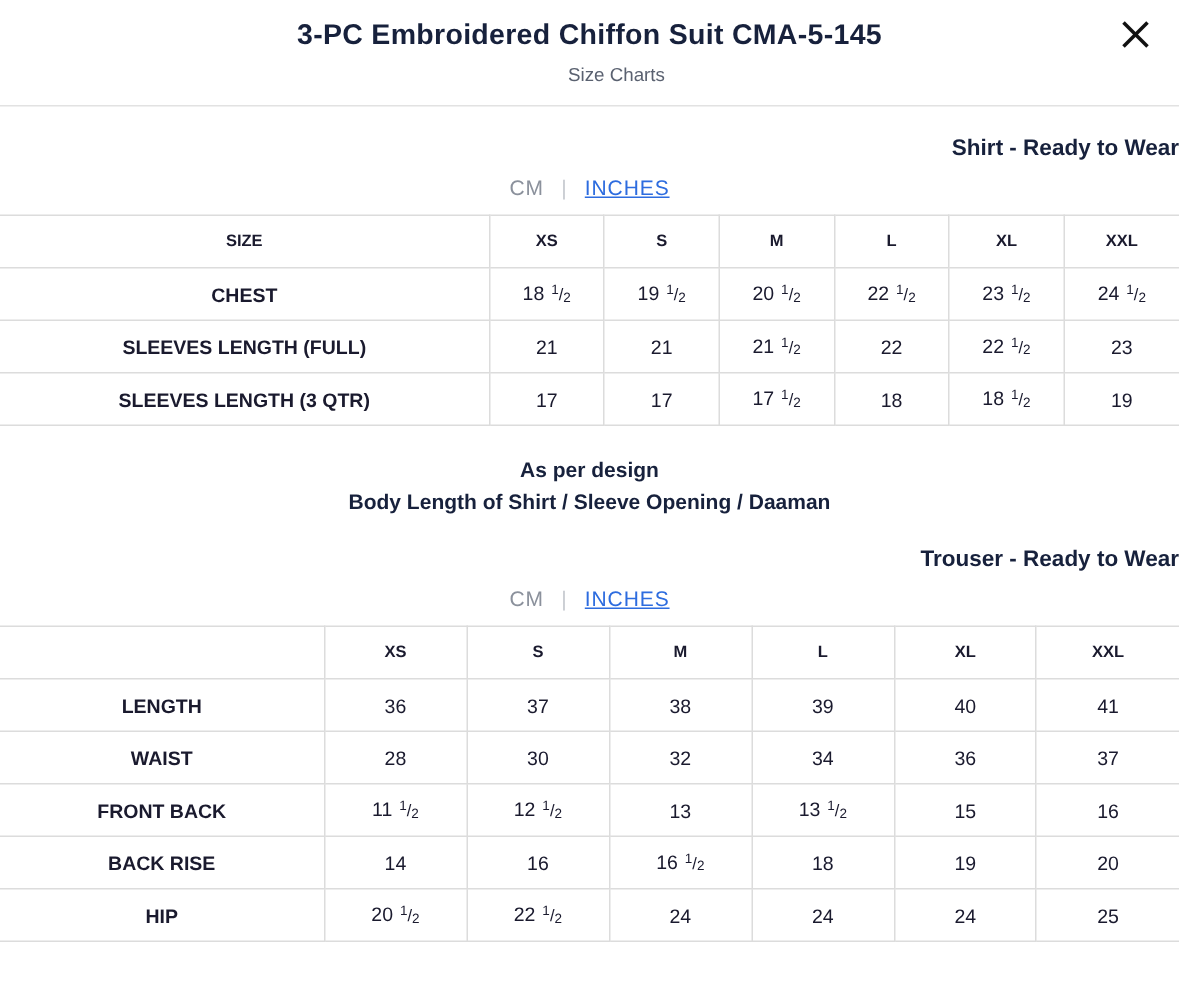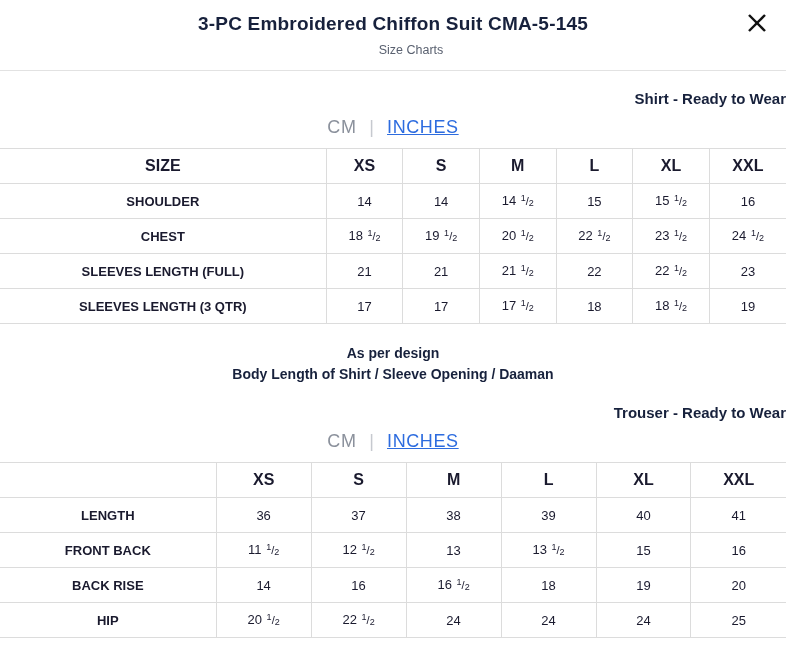--- a/index.html
+++ b/index.html
@@ -63,21 +63,21 @@
     text-align: right;
     font-size: 15px;
     font-weight: bold;
     color: #17213c;
     margin: 18px 0 0 0;
     line-height: 20px;
   }
   .unit-toggle {
     text-align: center;
     margin: 8px 0 10px 0;
-    font-size: 18px;
+    font-size: 14px;
     letter-spacing: 0.6px;
   }
   .unit-toggle .unit {
     cursor: pointer;
   }
   .unit-toggle .unit.inactive {
     color: #8b919c;
   }
   .unit-toggle .unit.active {
     color: #2d6cdf;
@@ -104,21 +104,21 @@
   }
   table.size-table td:first-child, table.size-table th:first-child {
     font-weight: bold;
     border-left: none;
   }
   table.size-table td:last-child, table.size-table th:last-child {
     border-right: none;
   }
   table.size-table thead th {
     font-weight: bold;
-    font-size: 16px;
+    font-size: 11px;
   }
   table.size-table tr:first-child th, table.size-table tr:first-child td {
     border-top: 1px solid #dcdcdc;
   }
   .shirt-table col.label { width: 41.5%; }
   .trouser-table col.label { width: 27.5%; }
 
   .blank-head {
     border-left: none !important;
   }
@@ -183,29 +183,20 @@
             <th>XS</th>
             <th>S</th>
             <th>M</th>
             <th>L</th>
             <th>XL</th>
             <th>XXL</th>
           </tr>
       </thead>
       <tbody id="shirt-body">
           <tr>
-            <td>SHOULDER</td>
-            <td>14</td>
-            <td>14</td>
-            <td>14 <span class="frac"><sup>1</sup><span class="slash">/</span><sub>2</sub></span></td>
-            <td>15</td>
-            <td>15 <span class="frac"><sup>1</sup><span class="slash">/</span><sub>2</sub></span></td>
-            <td>16</td>
-          </tr>
-          <tr>
             <td>CHEST</td>
             <td>18 <span class="frac"><sup>1</sup><span class="slash">/</span><sub>2</sub></span></td>
             <td>19 <span class="frac"><sup>1</sup><span class="slash">/</span><sub>2</sub></span></td>
             <td>20 <span class="frac"><sup>1</sup><span class="slash">/</span><sub>2</sub></span></td>
             <td>22 <span class="frac"><sup>1</sup><span class="slash">/</span><sub>2</sub></span></td>
             <td>23 <span class="frac"><sup>1</sup><span class="slash">/</span><sub>2</sub></span></td>
             <td>24 <span class="frac"><sup>1</sup><span class="slash">/</span><sub>2</sub></span></td>
           </tr>
           <tr>
             <td>SLEEVES LENGTH (FULL)</td>
@@ -266,20 +257,29 @@
           <tr>
             <td>LENGTH</td>
             <td>36</td>
             <td>37</td>
             <td>38</td>
             <td>39</td>
             <td>40</td>
             <td>41</td>
           </tr>
           <tr>
+            <td>WAIST</td>
+            <td>28</td>
+            <td>30</td>
+            <td>32</td>
+            <td>34</td>
+            <td>36</td>
+            <td>37</td>
+          </tr>
+          <tr>
             <td>FRONT BACK</td>
             <td>11 <span class="frac"><sup>1</sup><span class="slash">/</span><sub>2</sub></span></td>
             <td>12 <span class="frac"><sup>1</sup><span class="slash">/</span><sub>2</sub></span></td>
             <td>13</td>
             <td>13 <span class="frac"><sup>1</sup><span class="slash">/</span><sub>2</sub></span></td>
             <td>15</td>
             <td>16</td>
           </tr>
           <tr>
             <td>BACK RISE</td>

